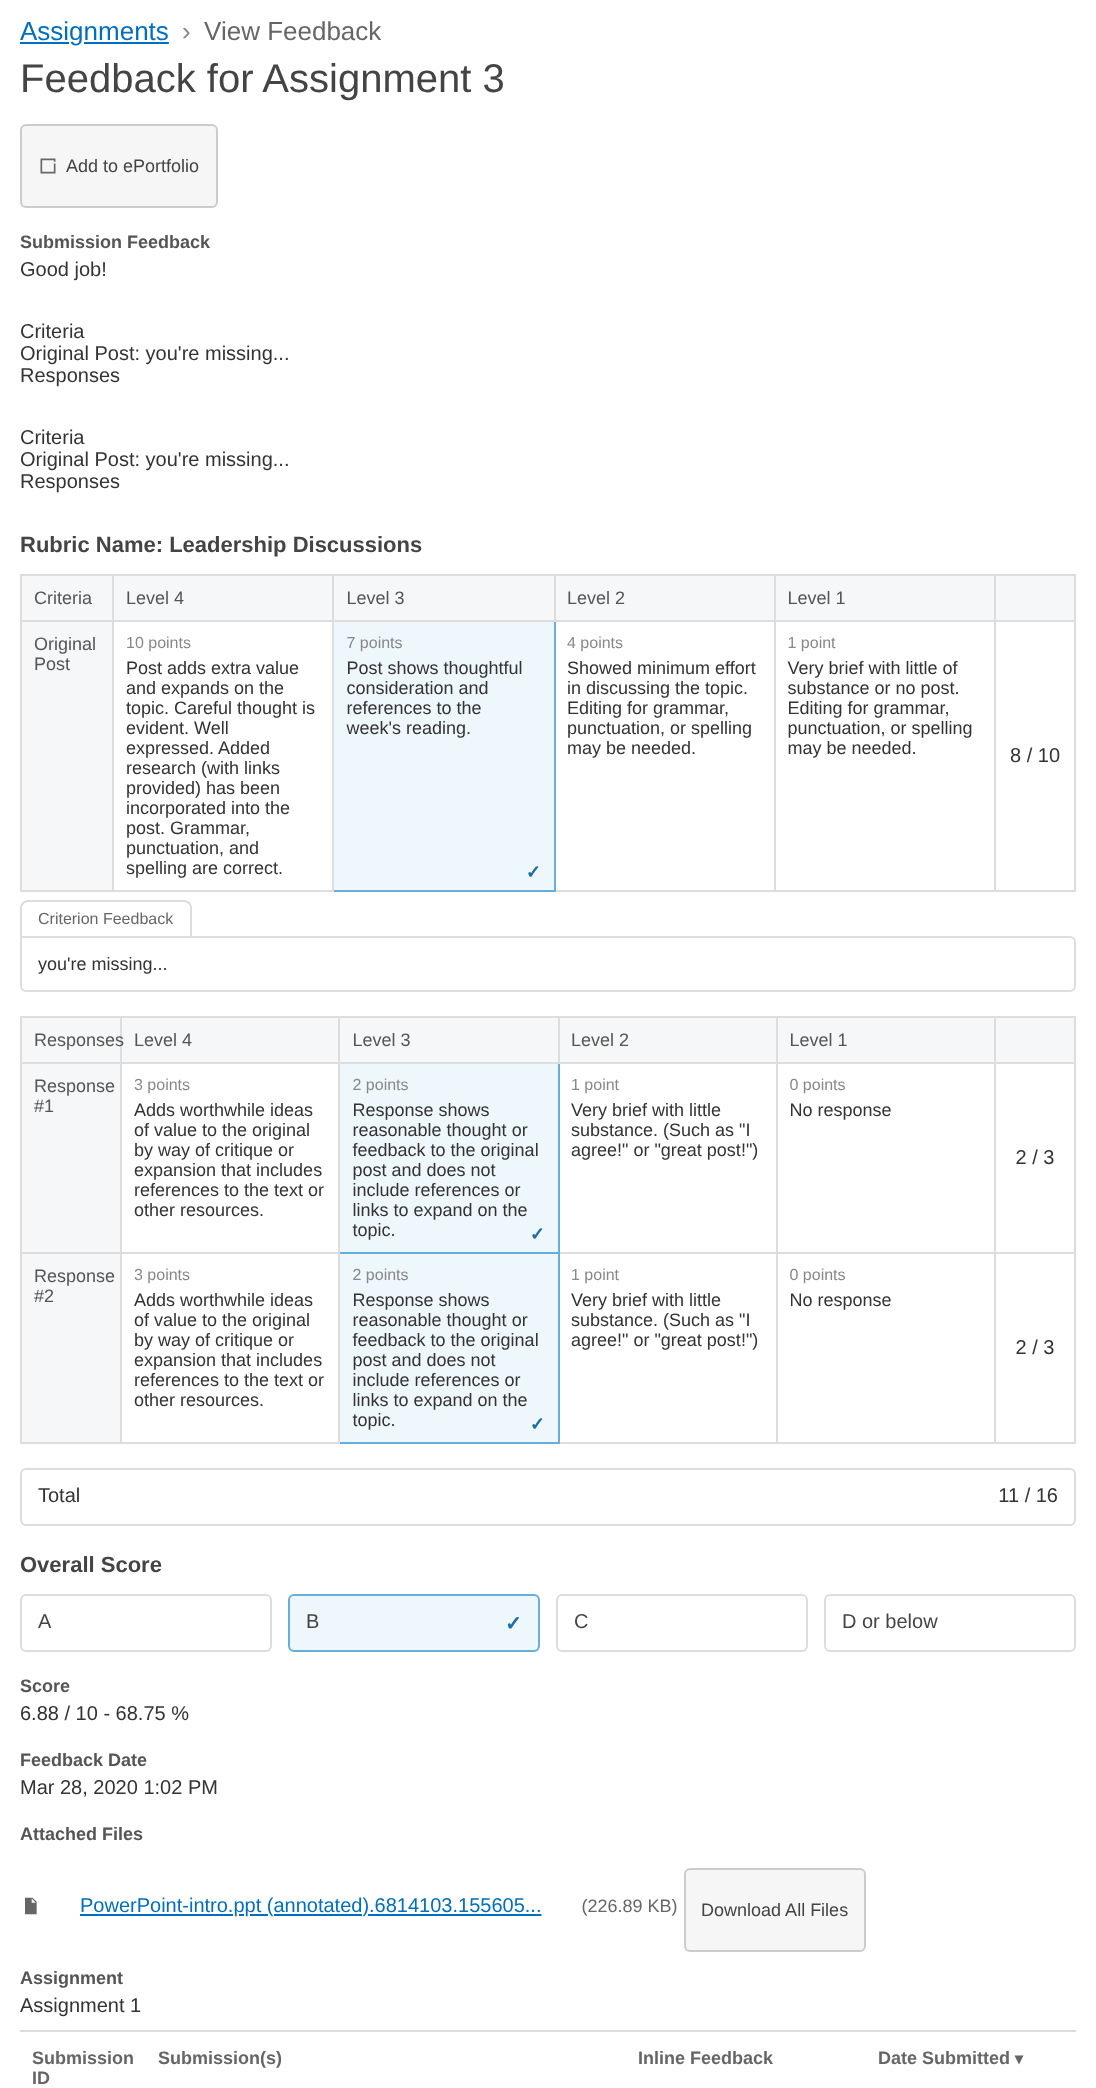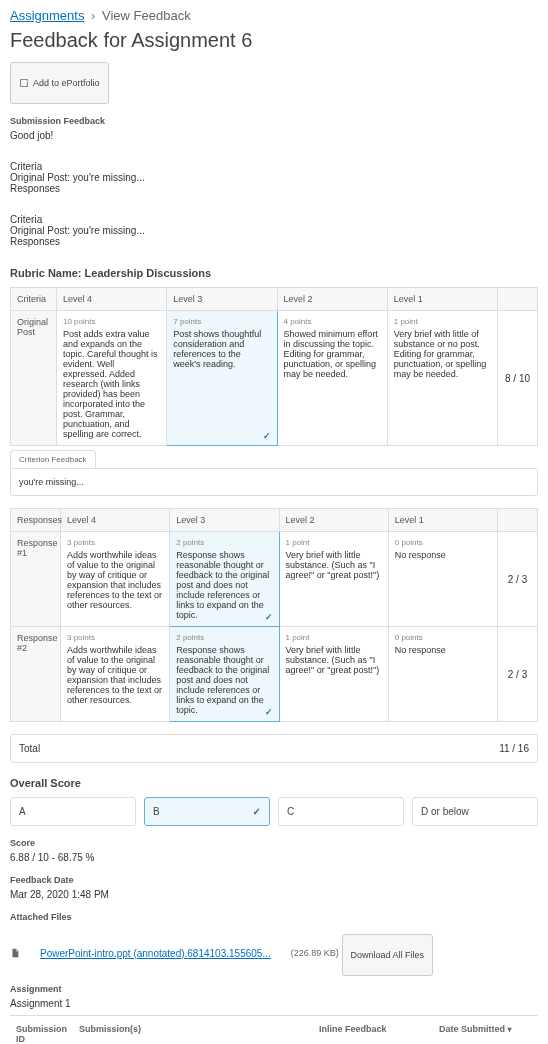--- a/index.html
+++ b/index.html
@@ -46,21 +46,21 @@
 </head>
 <body>
 
 <div class="container">
   <div class="breadcrumb">
     <span class="link">Assignments</span>
     <span class="sep">›</span>
     <span class="current">View Feedback</span>
   </div>
 
-  <h1>Feedback for Assignment 6</h1>
+  <h1>Feedback for Assignment 3</h1>
 
   <button class="btn-outline">
     <svg viewBox="0 0 24 24">
         <path fill="#666" d="M3 3h14v2H5v14h14V9h2v12H3V3zm14 0h4v4h-2V5h-2V3z"></path>
       </svg>
     <span>Add to ePortfolio</span>
   </button>
 
   <div class="section-label">Submission Feedback</div>
   <div class="plain-text">Good job!</div>
@@ -163,21 +163,21 @@
       <div class="grade-box"><span>A</span></div>
       <div class="grade-box selected"><span>B</span><span class="check">✓</span></div>
       <div class="grade-box"><span>C</span></div>
       <div class="grade-box"><span>D or below</span></div>
     </div>
 
   <div class="section-label">Score</div>
   <div class="score-line">6.88 / 10 - 68.75 %</div>
 
   <div class="section-label">Feedback Date</div>
-  <div class="plain-text">Mar 28, 2020 1:48 PM</div>
+  <div class="plain-text">Mar 28, 2020 1:02 PM</div>
 
   <div class="section-label">Attached Files</div>
   <div class="file-icon">
     <svg viewBox="0 0 24 24">
         <path fill="#666" d="M6 2h9l5 5v15H6V2zm8 1v5h5"></path>
       </svg>
     <span class="link">PowerPoint-intro.ppt (annotated).6814103.155605...</span>
     <span class="size">(226.89 KB)</span>
   </div>
   <button class="btn-outline" style="margin-top:8px">

